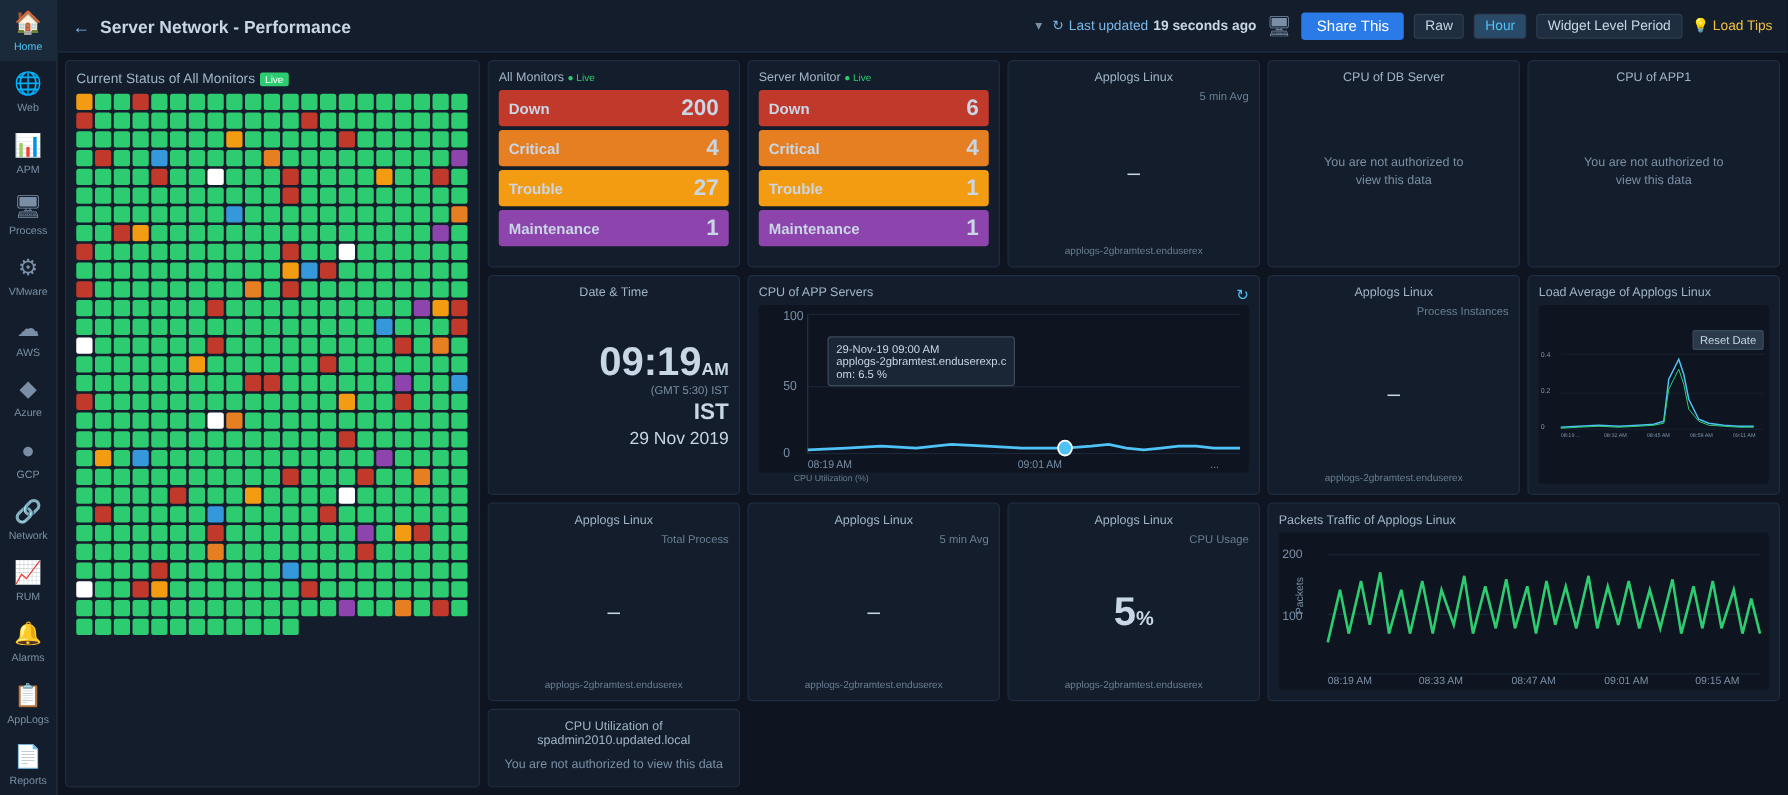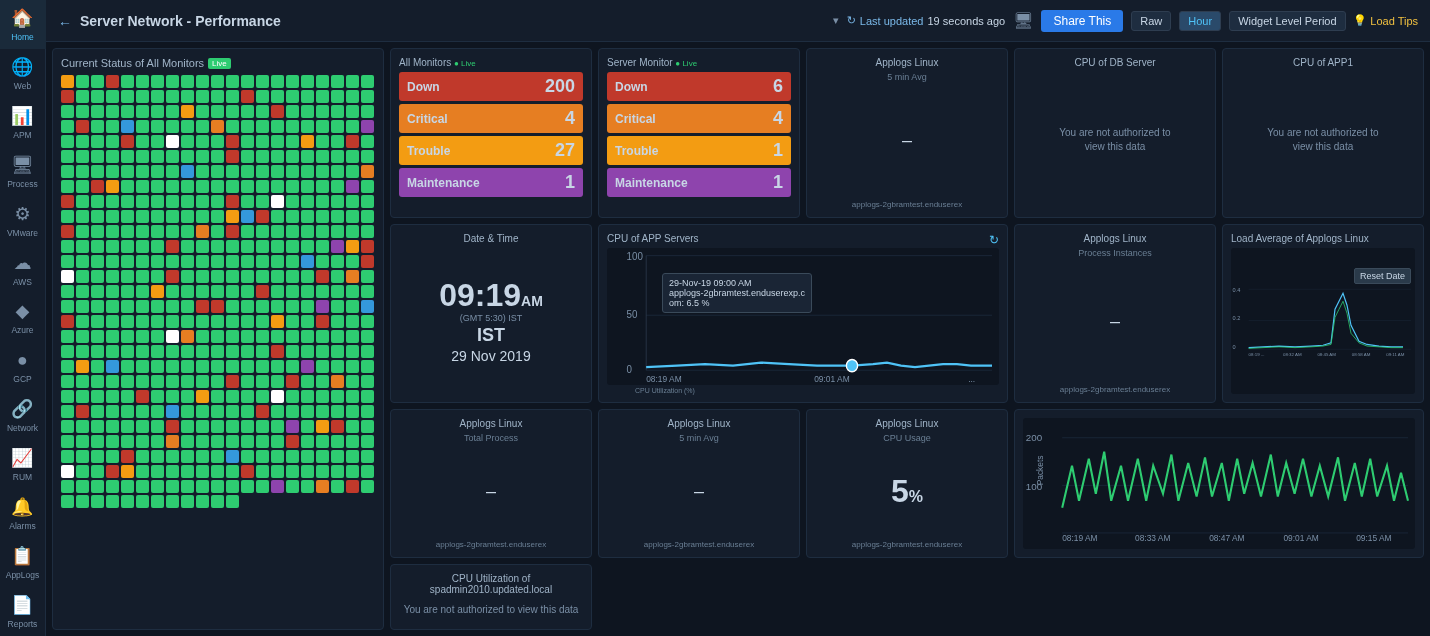--- a/index.html
+++ b/index.html
@@ -26,21 +26,21 @@
 
     
     .topbar {
       height: 42px; background: #141d2b; display: flex; align-items: center;
       padding: 0 12px; border-bottom: 1px solid #1e2d40; gap: 8px; flex-shrink: 0;
     }
     .topbar-back { color: #7ab8e8; cursor: pointer; font-size: 14px; }
     .topbar-title { color: #c8d6e5; font-size: 14px; font-weight: 600; flex: 1; }
     .topbar-dropdown { color: #7a8fa6; font-size: 11px; cursor: pointer; }
     .topbar-refresh { color: #7ab8e8; font-size: 11px; display: flex; align-items: center; gap: 4px; }
-    .topbar-refresh span.bold { font-weight: normal; color: #c8d6e5; }
+    .topbar-refresh span.bold { font-weight: bold; color: #c8d6e5; }
     .topbar-right { display: flex; align-items: center; gap: 8px; margin-left: auto; }
     .topbar-monitor-icon { color: #7a8fa6; font-size: 16px; }
     .btn-share { background: #2a7ae8; color: #fff; border: none; padding: 4px 12px; border-radius: 3px; cursor: pointer; font-size: 12px; }
     .btn-raw, .btn-hour { background: #1e2d40; color: #c8d6e5; border: 1px solid #2e3d50; padding: 3px 8px; border-radius: 3px; cursor: pointer; font-size: 11px; }
     .btn-hour.active { background: #2a4a6a; color: #4fc3f7; }
     .btn-widget-period { background: #1e2d40; color: #c8d6e5; border: 1px solid #2e3d50; padding: 3px 8px; border-radius: 3px; cursor: pointer; font-size: 11px; }
     .btn-page-tips { color: #f0c040; font-size: 11px; cursor: pointer; display: flex; align-items: center; gap: 3px; }
 
     
     .breadcrumb {
@@ -67,21 +67,21 @@
     
     .right-panels { flex: 1; display: grid; grid-template-columns: repeat(5, 1fr); grid-template-rows: auto auto auto; gap: 6px; overflow: hidden; }
 
     
     .widget-card {
       background: #141d2b; border: 1px solid #1e2d40; border-radius: 4px;
       padding: 8px; display: flex; flex-direction: column; overflow: hidden;
     }
     .widget-title { font-size: 10px; color: #a0b4c8; margin-bottom: 4px; }
     .live-dot { color: #2ecc71; font-size: 8px; }
-    .widget-subtitle { font-size: 9px; color: #6a7f94; margin-bottom: 4px; }
+    .widget-subtitle { font-size: 9px; color: #6a7f94; margin-bottom: 4px; text-align: right; }
 
     
     .monitor-row {
       display: flex; align-items: center; justify-content: space-between;
       padding: 4px 8px; border-radius: 3px; margin-bottom: 3px; font-size: 12px; font-weight: 600;
     }
     .monitor-row .count { font-size: 18px; font-weight: bold; }
     .monitor-row.down { background: #c0392b; }
     .monitor-row.critical { background: #e67e22; }
     .monitor-row.trouble { background: #f39c12; }
@@ -895,21 +895,21 @@
         <div style="flex:1;display:flex;flex-direction:column;align-items:center;justify-content:center;">
           <span class="auth-text">
             <span>You are not authorized to</span><br>
             <span>view this data</span>
           </span>
         </div>
       </div>
 
       <div class="widget-card datetime-widget">
         <div class="widget-title">Date &amp; Time</div>
-        <div style="flex:1;display:flex;flex-direction:column;align-items:center;justify-content:center;">
+        <div style="flex:1;display:flex;flex-direction:column;align-items:flex-end;justify-content:center;">
           <div class="time-display">
             <span>09:19</span><span class="time-ampm">AM</span>
           </div>
           <div class="time-gmt">(GMT 5:30) IST</div>
           <div class="time-tz">IST</div>
           <div class="time-date">29 Nov 2019</div>
         </div>
       </div>
 
       <div class="widget-card cpu-chart-widget" style="grid-column: span 2;">
@@ -1007,20 +1007,21 @@
         <div class="widget-subtitle">CPU Usage</div>
         <div style="flex:1;display:flex;align-items:center;justify-content:center;">
           <span style="font-size:32px;font-weight:bold;color:#c8d6e5;">
             <span>5</span><span style="font-size:16px;">%</span>
           </span>
         </div>
         <div class="metric-source">applogs-2gbramtest.enduserex</div>
       </div>
 
       <div class="widget-card packets-widget" style="grid-column: span 2;">
+        <div class="widget-title">Packets Traffic of Applogs Linux</div>
         <div class="chart-area" style="flex:1;min-height:70px;">
           <svg width="100%" height="100%" viewBox="0 0 280 85">
             <text x="2" y="12" font-size="7" fill="#7a8fa6">200</text>
             <text x="2" y="47" font-size="7" fill="#7a8fa6">100</text>
 
             <text x="14" y="44" font-size="6" fill="#7a8fa6" transform="rotate(-90,14,44)">Packets</text>
             <line x1="28" y1="10" x2="275" y2="10" stroke="#1e2d40" stroke-width="0.5"></line>
             <line x1="28" y1="44" x2="275" y2="44" stroke="#1e2d40" stroke-width="0.5"></line>
             <line x1="28" y1="78" x2="275" y2="78" stroke="#1e2d40" stroke-width="0.5"></line>
 

